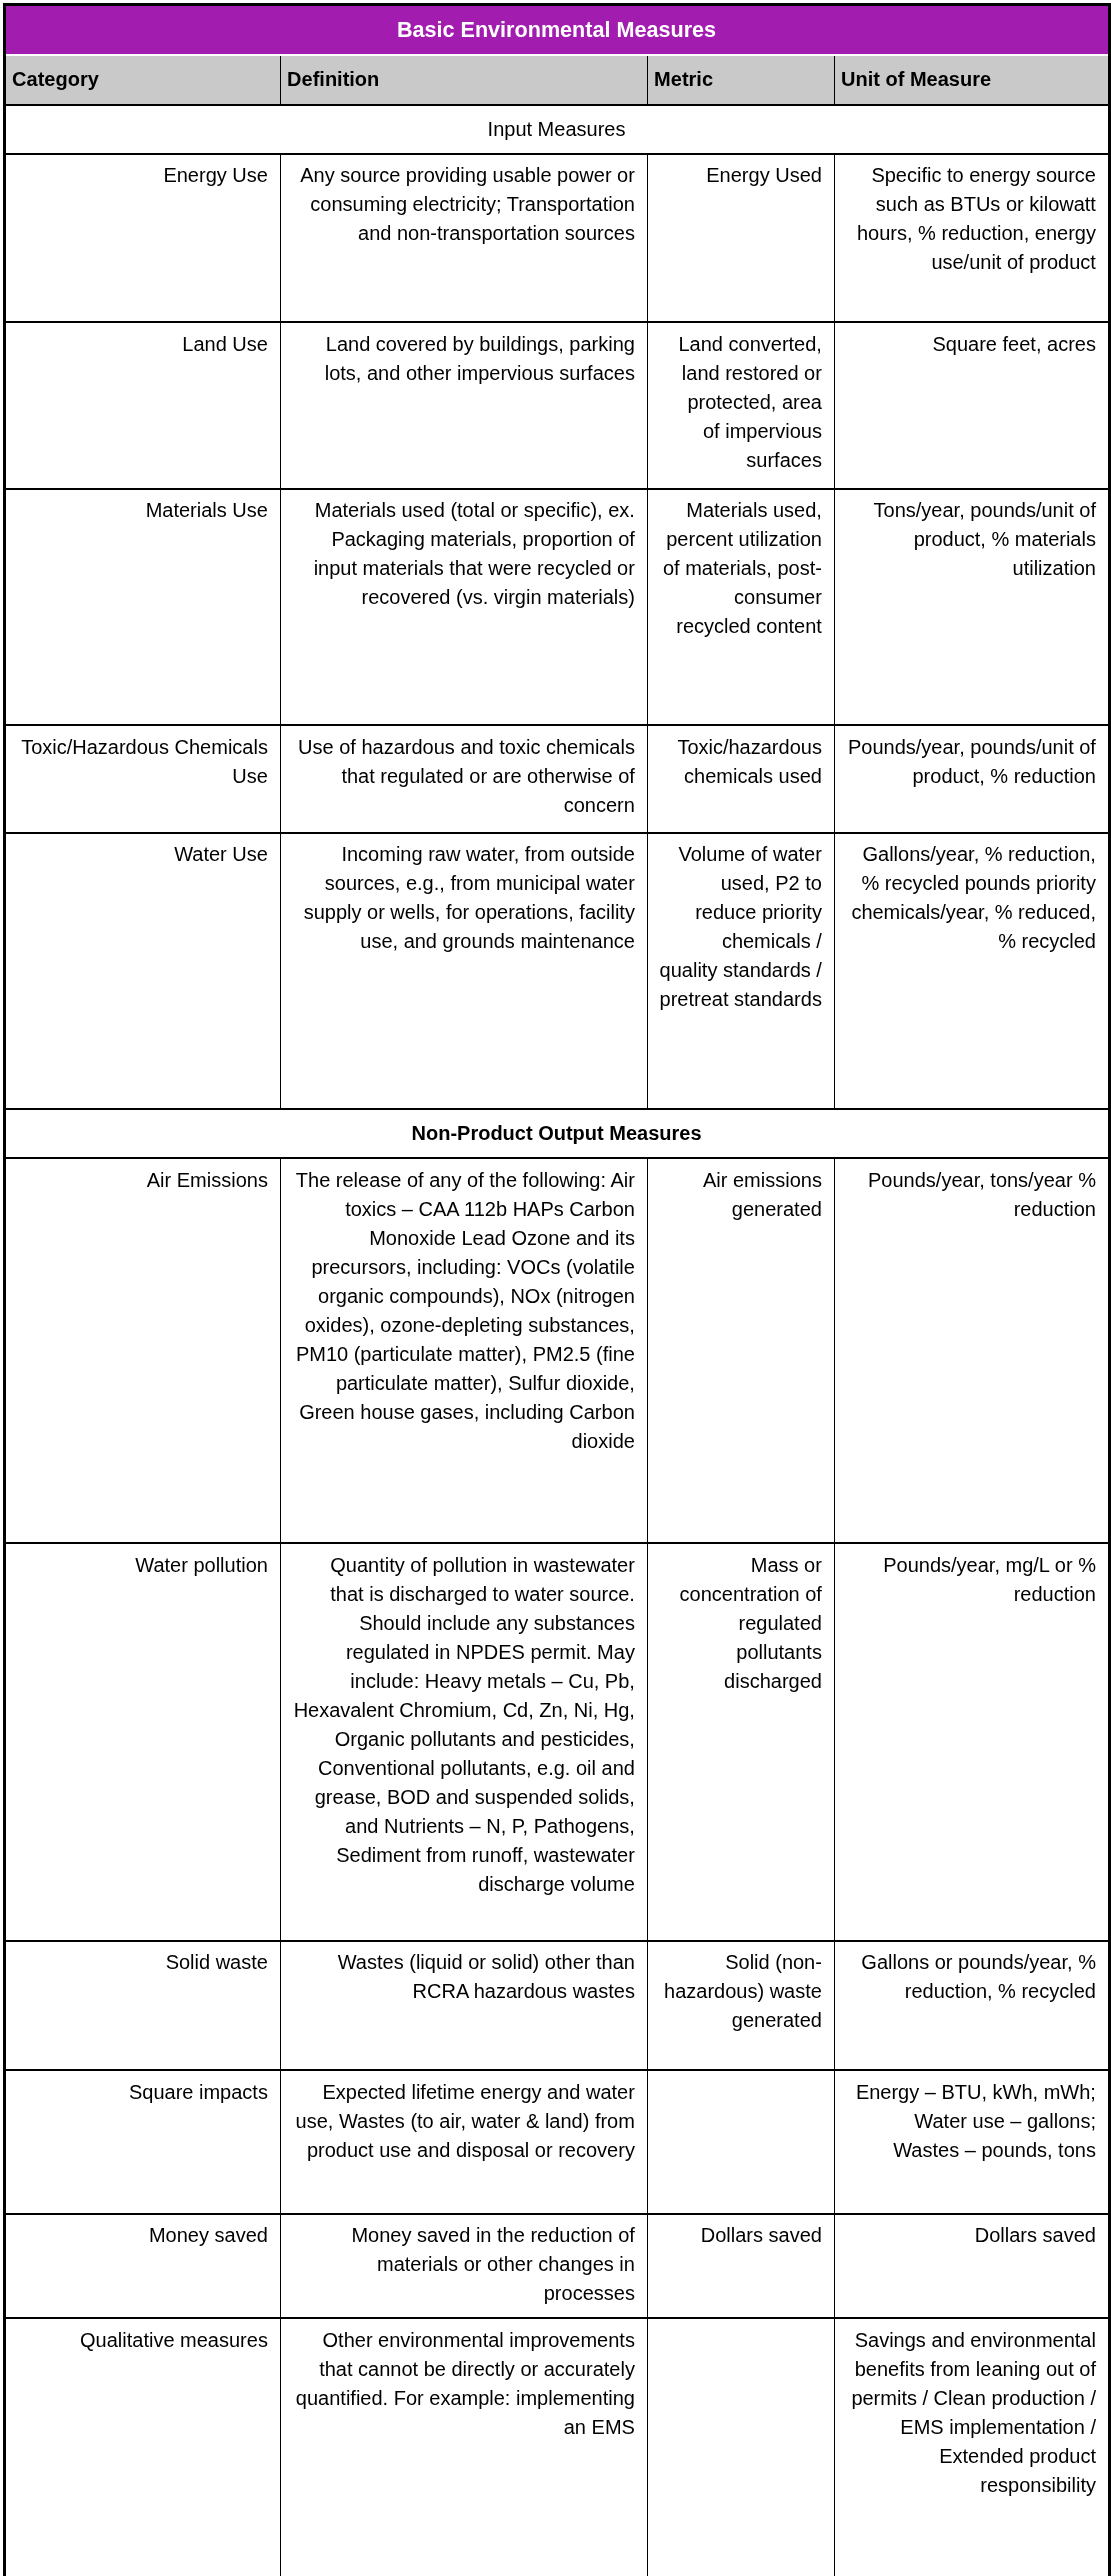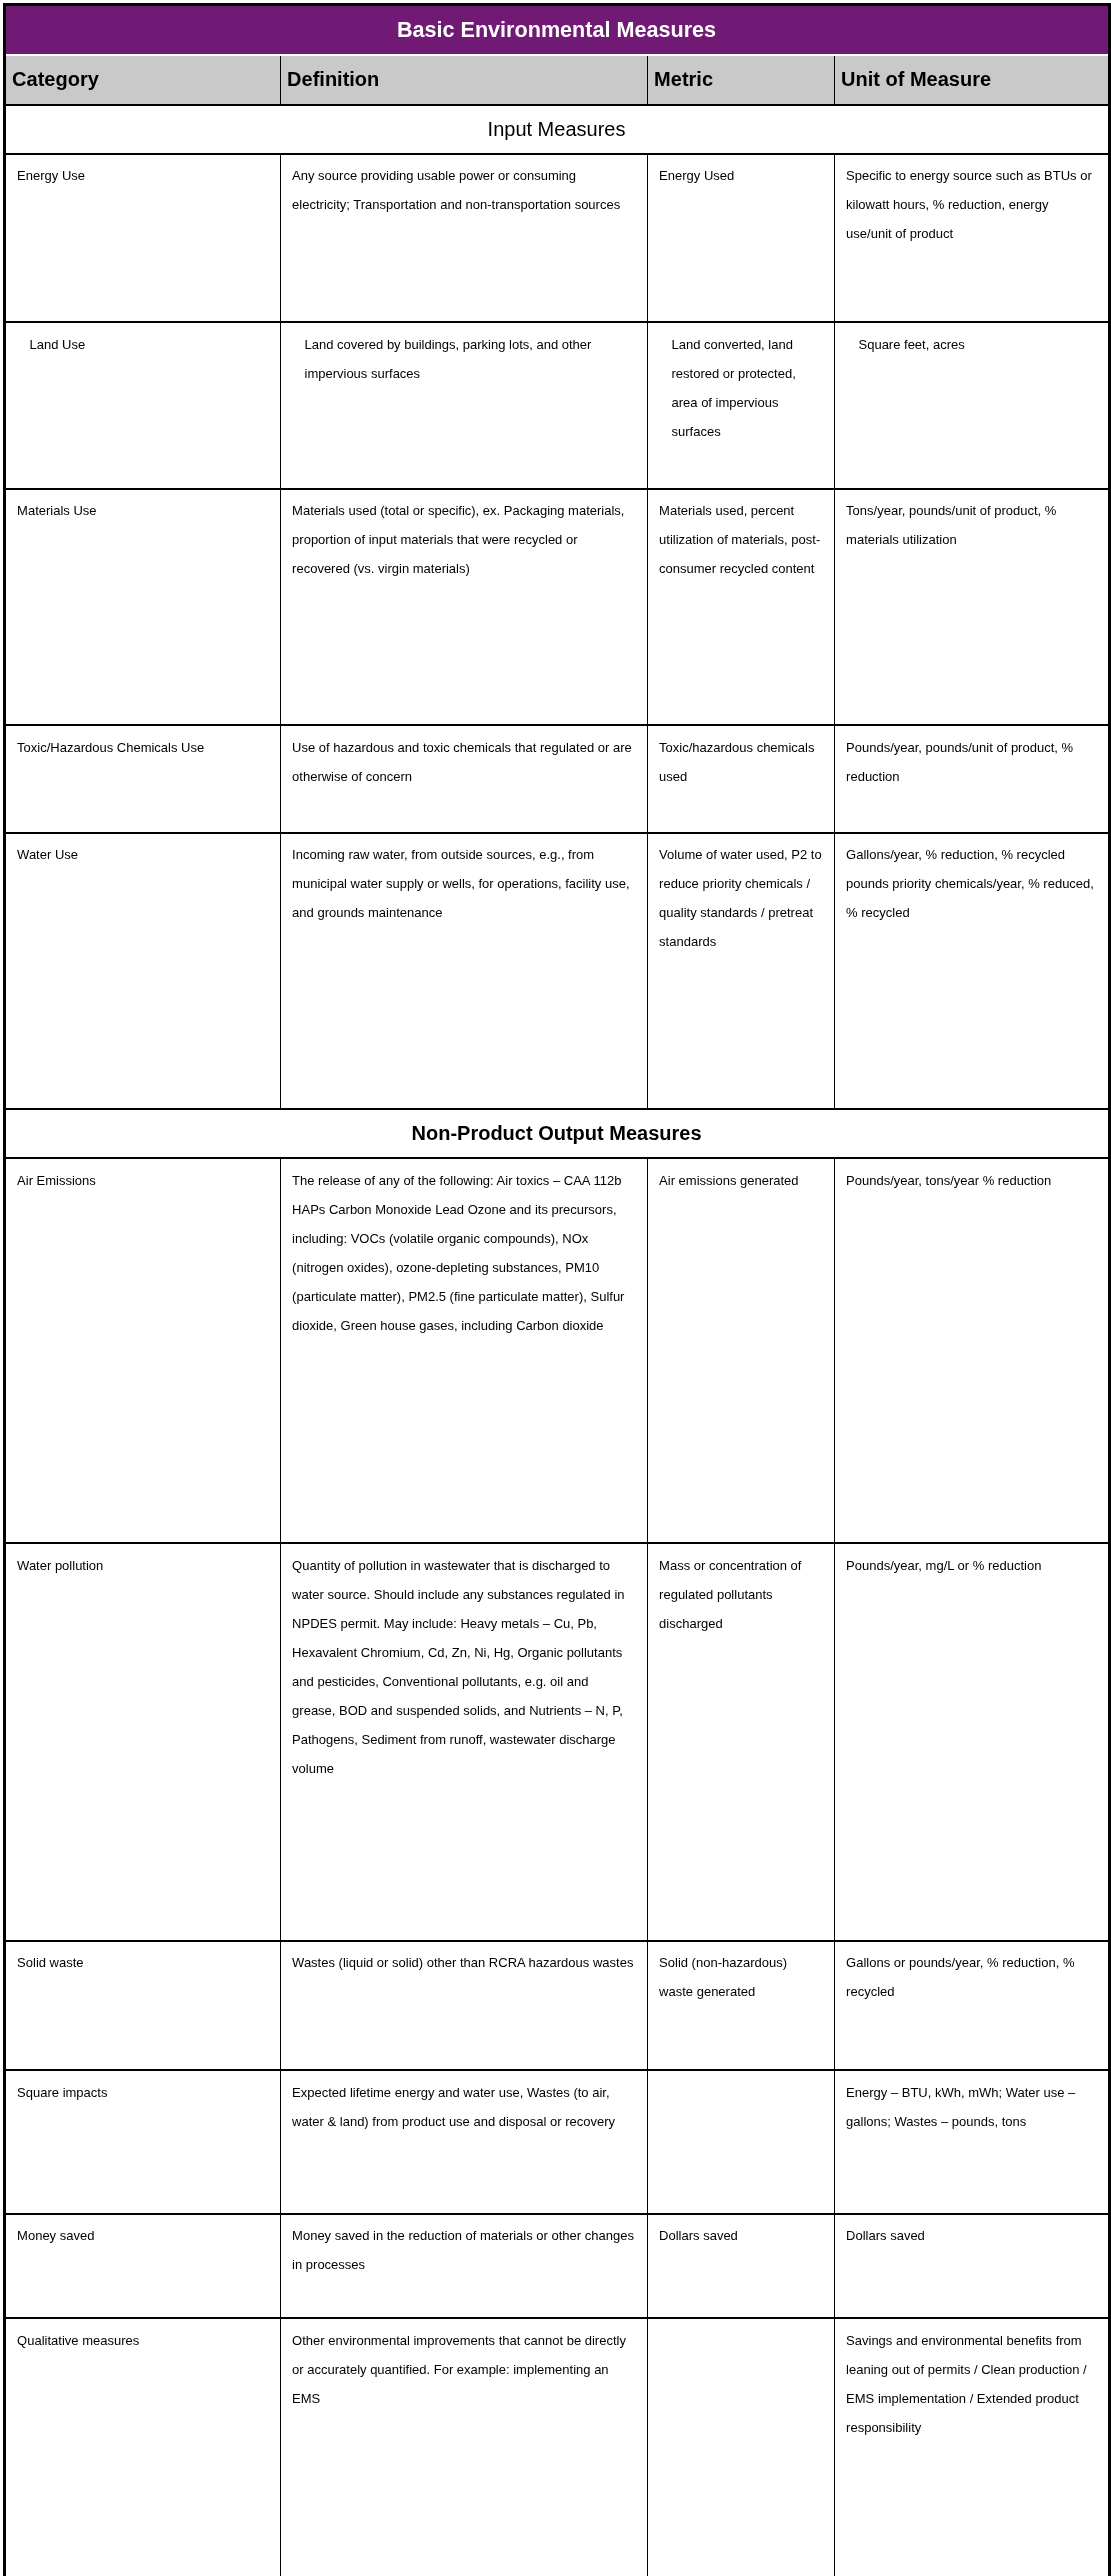--- a/index.html
+++ b/index.html
@@ -21,30 +21,30 @@
   col.c-category { width: 276px; }
   col.c-definition { width: 367px; }
   col.c-metric { width: 187px; }
   col.c-unit { width: 275px; }
 
   td, th {
     border: 1.7px solid #000000;
     border-top-width: 2.5px;
     border-bottom-width: 2.5px;
     vertical-align: top;
-    text-align: left;
+    text-align: right;
     padding: 6.6px 11.6px 5px 11.6px;
-    font-size: 13px;
+    font-size: 20px;
     line-height: 29px;
     font-weight: 400;
     word-wrap: break-word;
   }
 
   tr.r-title td {
-    background: #701a75;
+    background: #a21caf;
     color: #ffffff;
     text-align: center;
     vertical-align: middle;
     font-weight: 700;
     font-size: 21.6px;
     height: 48px;
     padding: 0 8.3px;
     border-bottom: 2.5px solid #ffffff;
   }
   tr.r-header th {

